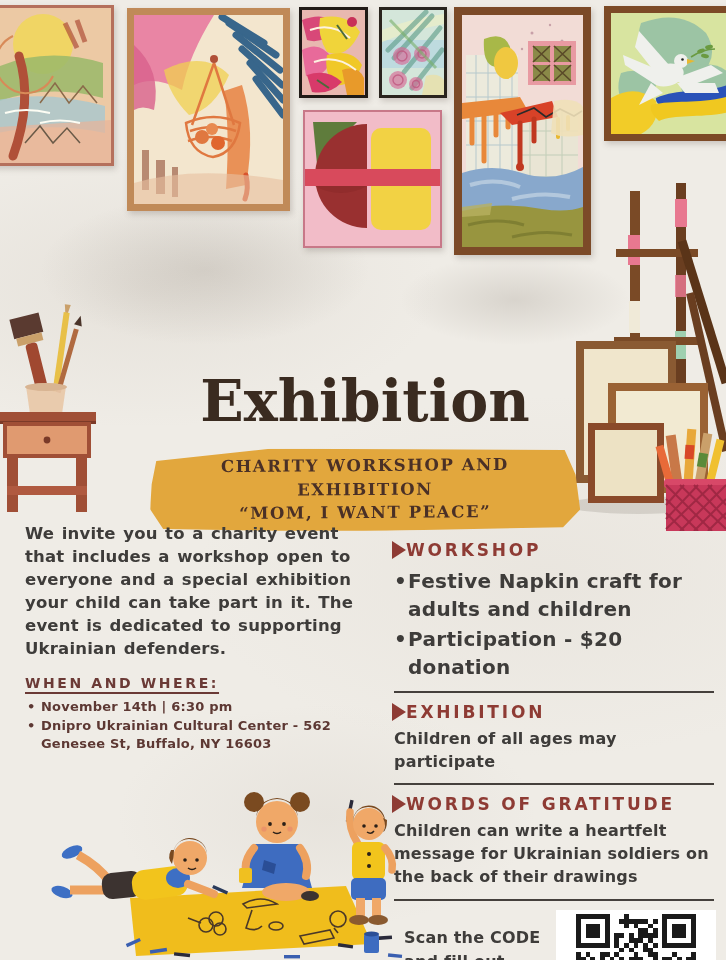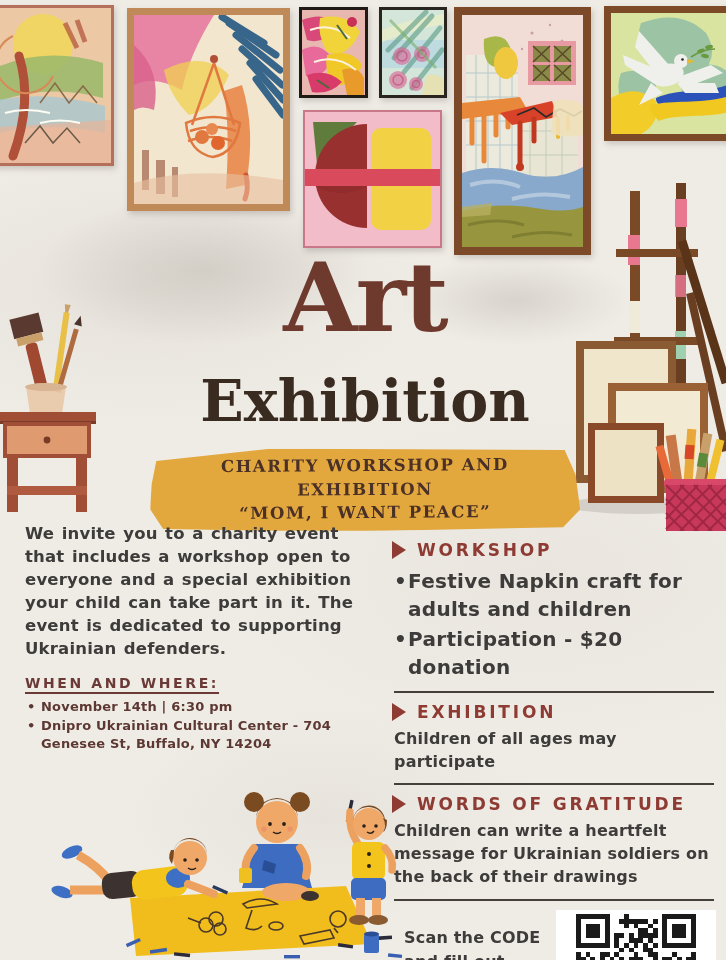--- a/index.html
+++ b/index.html
@@ -48,21 +48,21 @@
   .col-left{position:absolute;left:25px;top:523px;width:356px;}
   .col-right{position:absolute;left:392px;top:540px;width:324px;}
   .intro{font-weight:bold;font-size:16.5px;line-height:1.39;color:#3e3c3a;letter-spacing:.2px;word-spacing:1.5px;}
   .ww-head{margin-top:14px;font-weight:bold;font-size:14px;color:#6b3a36;letter-spacing:2.6px;
     text-decoration:underline;text-underline-offset:4px;text-decoration-thickness:2px;}
   ul.plain{list-style:none;margin:7px 0 0 0;padding:0;}
   ul.plain li{position:relative;padding-left:16px;font-weight:bold;color:#5d3833;
     font-size:13px;line-height:1.35;margin-bottom:2px;letter-spacing:.2px;}
   ul.plain li::before{content:"•";position:absolute;left:2px;top:0;}
   ul.dark li{color:#3e3c3a;font-size:20px;letter-spacing:.3px;line-height:1.4;}
-  .sec-head{display:flex;align-items:center;gap:11px;margin:0;}
+  .sec-head{display:flex;align-items:center;margin:0;}
   .tri{width:0;height:0;border-left:14px solid #8e3b34;border-top:9px solid transparent;
     border-bottom:9px solid transparent;flex:0 0 auto;}
   .sec-head span{font-weight:bold;font-size:17px;color:#8e3b34;letter-spacing:2.8px;}
   .sec-body{margin:6px 0 0 2px;font-weight:bold;font-size:16px;line-height:1.42;color:#3e3c3a;letter-spacing:.2px;}
   .divider{height:2px;background:#45403c;margin:10px 2px 9px 2px;}
   .interested-row{display:flex;margin-top:8px;}
   .interested-text{width:142px;margin-top:16px;margin-left:12px;font-weight:bold;font-size:16px;
     line-height:1.5;color:#3e3c3a;letter-spacing:.2px;}
   .qr-box{margin-left:auto;background:#ffffff;width:156px;height:124px;padding:2px;
     display:flex;align-items:center;justify-content:center;}
@@ -351,35 +351,34 @@
       </g>
       <rect x="106" y="296" width="64" height="9" rx="3" fill="#d84868"></rect>
       <rect x="108" y="302" width="60" height="46" fill="#c8385a"></rect>
       <g stroke="#a02844" stroke-width="2">
         <path d="M108,302 l46,46 M108,316 l32,32 M108,330 l18,18 M122,302 l46,44 M136,302 l32,34 M150,302 l18,20"></path>
         <path d="M168,302 l-46,46 M168,316 l-32,32 M168,330 l-18,18 M154,302 l-46,44 M140,302 l-32,34 M126,302 l-18,20"></path>
       </g>
     </svg>
   </div>
 
-  <div class="title1">Art</div>
   <div class="title2">Exhibition</div>
 
   <div class="banner">
     <div>CHARITY WORKSHOP AND</div>
     <div>EXHIBITION</div>
     <div>“MOM, I WANT PEACE”</div>
   </div>
 
   <div class="col-left">
     <div class="intro">We invite you to a charity event that includes a workshop open to everyone and a special exhibition your child can take part in it. The event is dedicated to supporting Ukrainian defenders.</div>
     <div class="ww-head">WHEN AND WHERE:</div>
     <ul class="plain">
       <li>November 14th | 6:30 pm</li>
-      <li>Dnipro Ukrainian Cultural Center - 704 Genesee St, Buffalo, NY 14204</li>
+      <li>Dnipro Ukrainian Cultural Center - 562 Genesee St, Buffalo, NY 16603</li>
     </ul>
   </div>
 
   <div class="col-right">
     <div class="sec-head">
       <span class="tri"></span>
       <span>WORKSHOP</span>
     </div>
     <ul class="plain dark">
       <li>Festive Napkin craft for adults and children</li>

